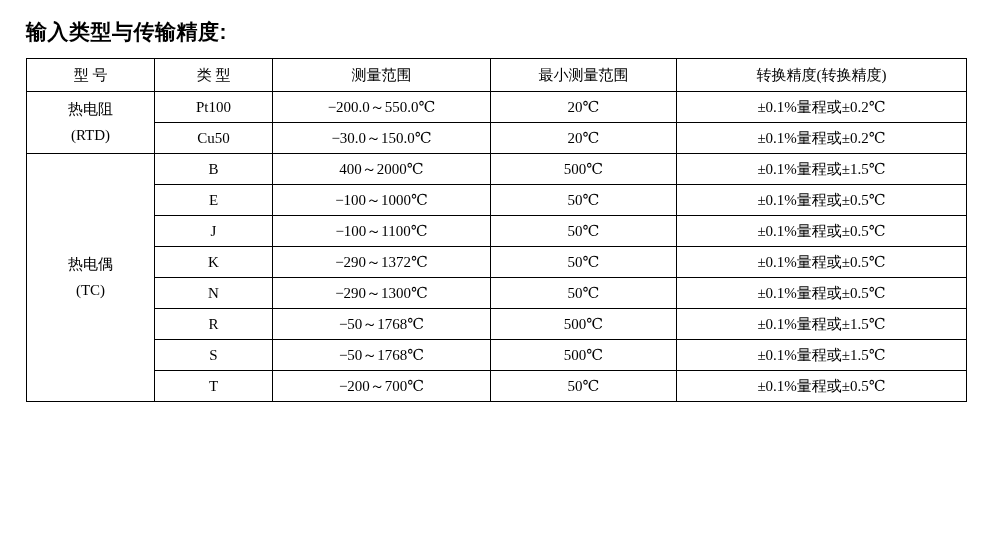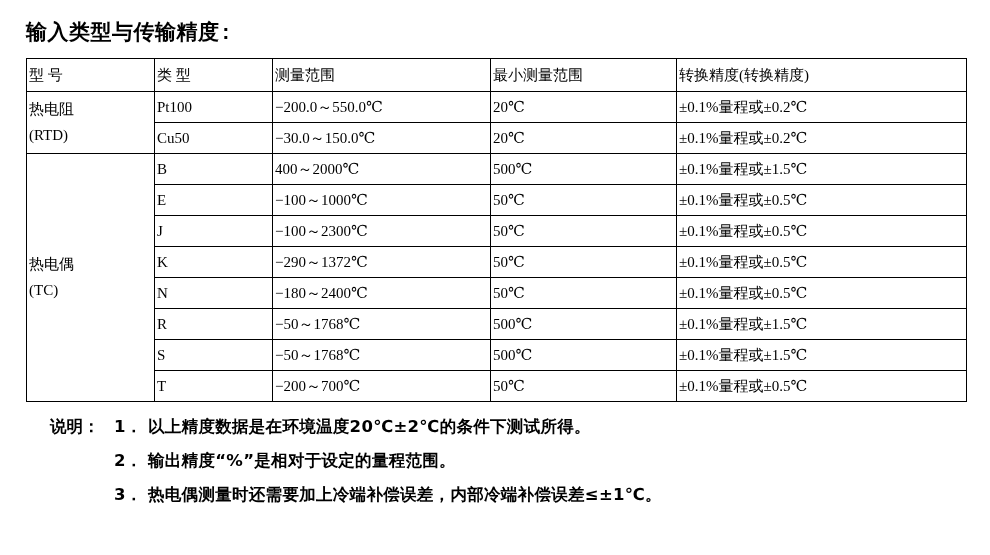--- a/index.html
+++ b/index.html
@@ -15,34 +15,35 @@
     overflow: hidden;
   }
   .page {
     position: relative;
     width: 990px;
     height: 555px;
     box-sizing: border-box;
     padding: 12px 24px 0 24px;
   }
   .doc-title {
-    font-family: Liberation Mono, monospace;
+    font-family: Liberation Sans, sans-serif;
     font-weight: bold;
     font-size: 21px;
     letter-spacing: 0.5px;
     margin: 6px 0 12px 2px;
   }
   table.spec {
     border-collapse: collapse;
     width: 940px;
     table-layout: fixed;
     margin-left: 2px;
   }
   table.spec td, table.spec th {
     border: 1px solid #000000;
+    text-align: center;
     vertical-align: middle;
     font-size: 15px;
     font-weight: normal;
     padding: 3px 2px;
     height: 24px;
     font-family: "Liberation Serif", "DejaVu Serif", serif;
   }
   table.spec thead td {
     height: 26px;
     font-size: 15px;
@@ -151,33 +152,33 @@
         <td>±0.1%量程或±1.5℃</td>
       </tr>
       <tr>
         <td>E</td>
         <td>−100～1000℃</td>
         <td>50℃</td>
         <td>±0.1%量程或±0.5℃</td>
       </tr>
       <tr>
         <td>J</td>
-        <td>−100～2300℃</td>
+        <td>−100～1100℃</td>
         <td>50℃</td>
         <td>±0.1%量程或±0.5℃</td>
       </tr>
       <tr>
         <td>K</td>
         <td>−290～1372℃</td>
         <td>50℃</td>
         <td>±0.1%量程或±0.5℃</td>
       </tr>
       <tr>
         <td>N</td>
-        <td>−180～2400℃</td>
+        <td>−290～1300℃</td>
         <td>50℃</td>
         <td>±0.1%量程或±0.5℃</td>
       </tr>
       <tr>
         <td>R</td>
         <td>−50～1768℃</td>
         <td>500℃</td>
         <td>±0.1%量程或±1.5℃</td>
       </tr>
       <tr>
@@ -188,31 +189,14 @@
       </tr>
       <tr>
         <td>T</td>
         <td>−200～700℃</td>
         <td>50℃</td>
         <td>±0.1%量程或±0.5℃</td>
       </tr>
     </tbody>
   </table>
 
-  <div class="notes">
-    <div class="first-note-wrap">
-      <div class="label-box notes-label">说明：</div>
-      <div class="note-row" style="margin-bottom:12px;">
-        <div class="note-num">1．</div>
-        <div class="note-text">以上精度数据是在环境温度20℃±2℃的条件下测试所得。</div>
-      </div>
-    </div>
-    <div class="note-row note-indent">
-      <div class="note-num">2．</div>
-      <div class="note-text">输出精度“%”是相对于设定的量程范围。</div>
-    </div>
-    <div class="note-row note-indent">
-      <div class="note-num">3．</div>
-      <div class="note-text">热电偶测量时还需要加上冷端补偿误差，内部冷端补偿误差≤±1℃。</div>
-    </div>
-  </div>
 
 </div>
 
 </body></html>

